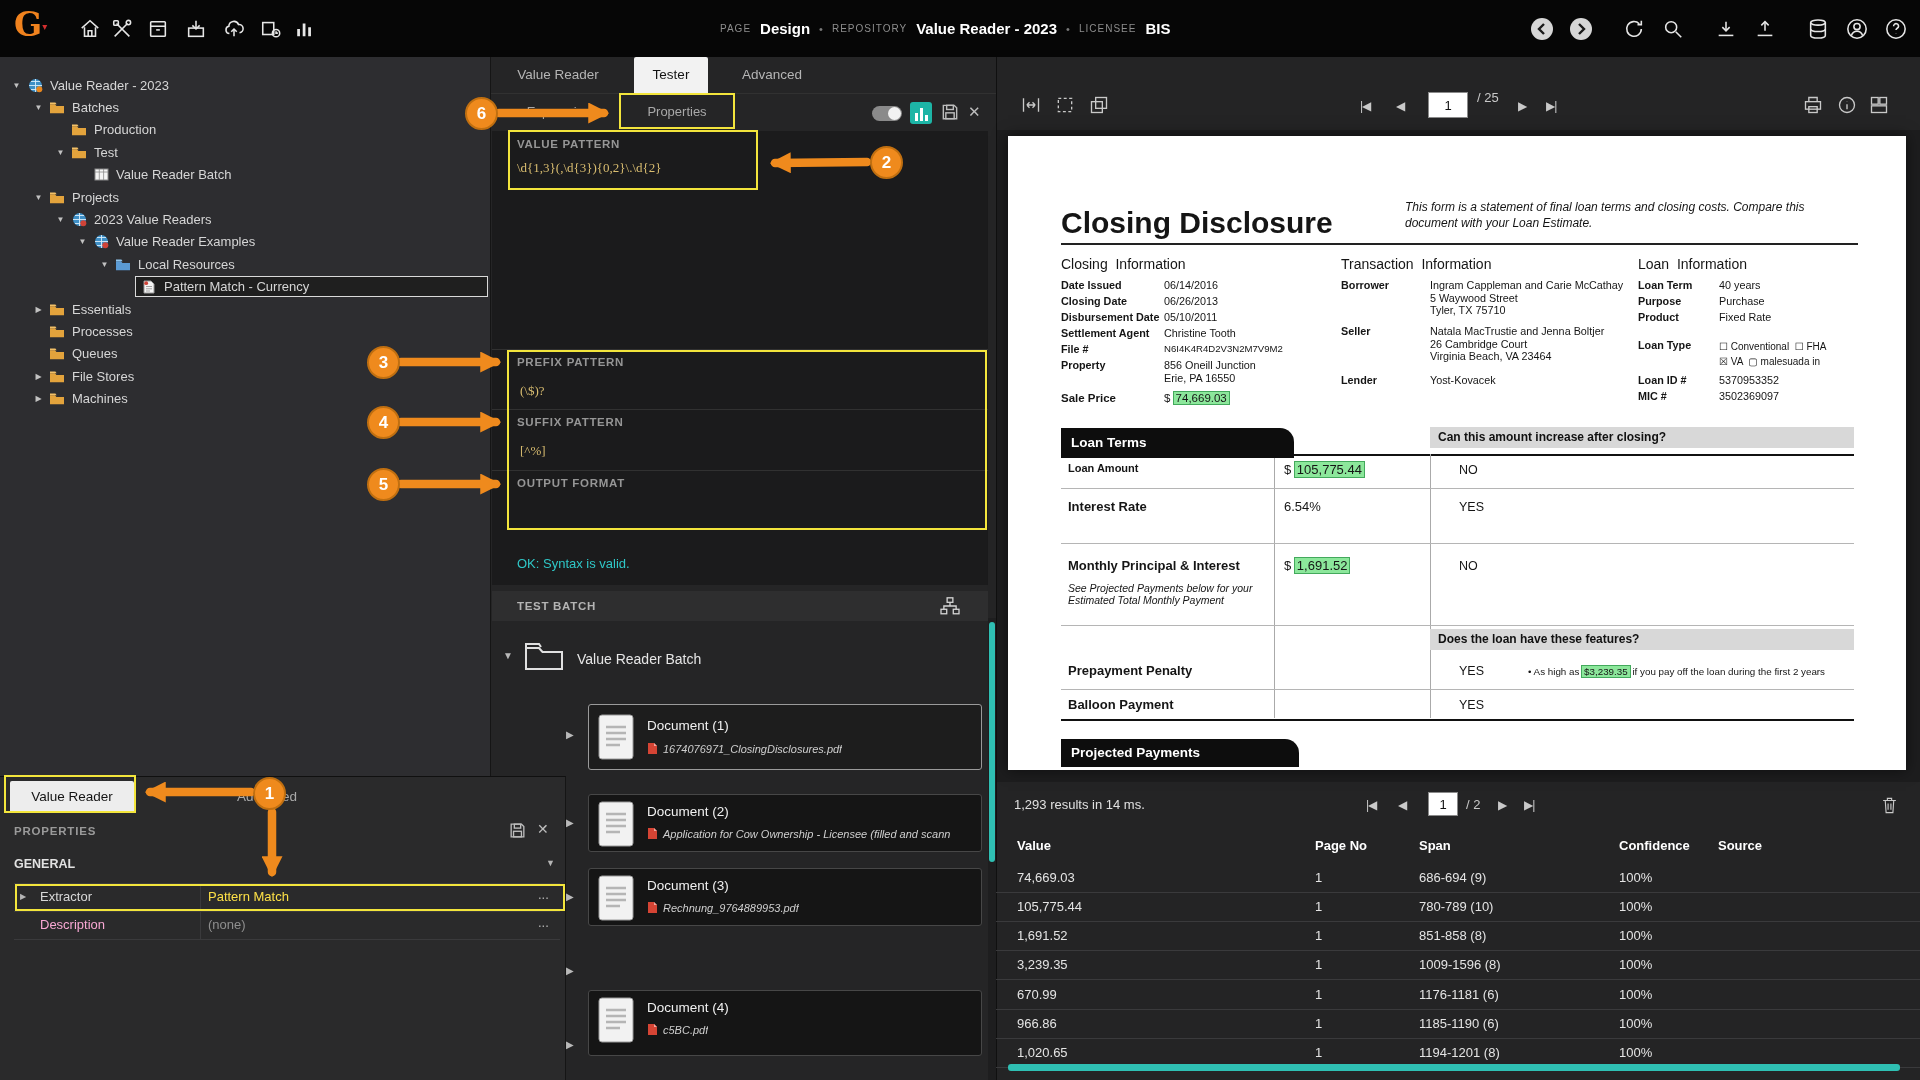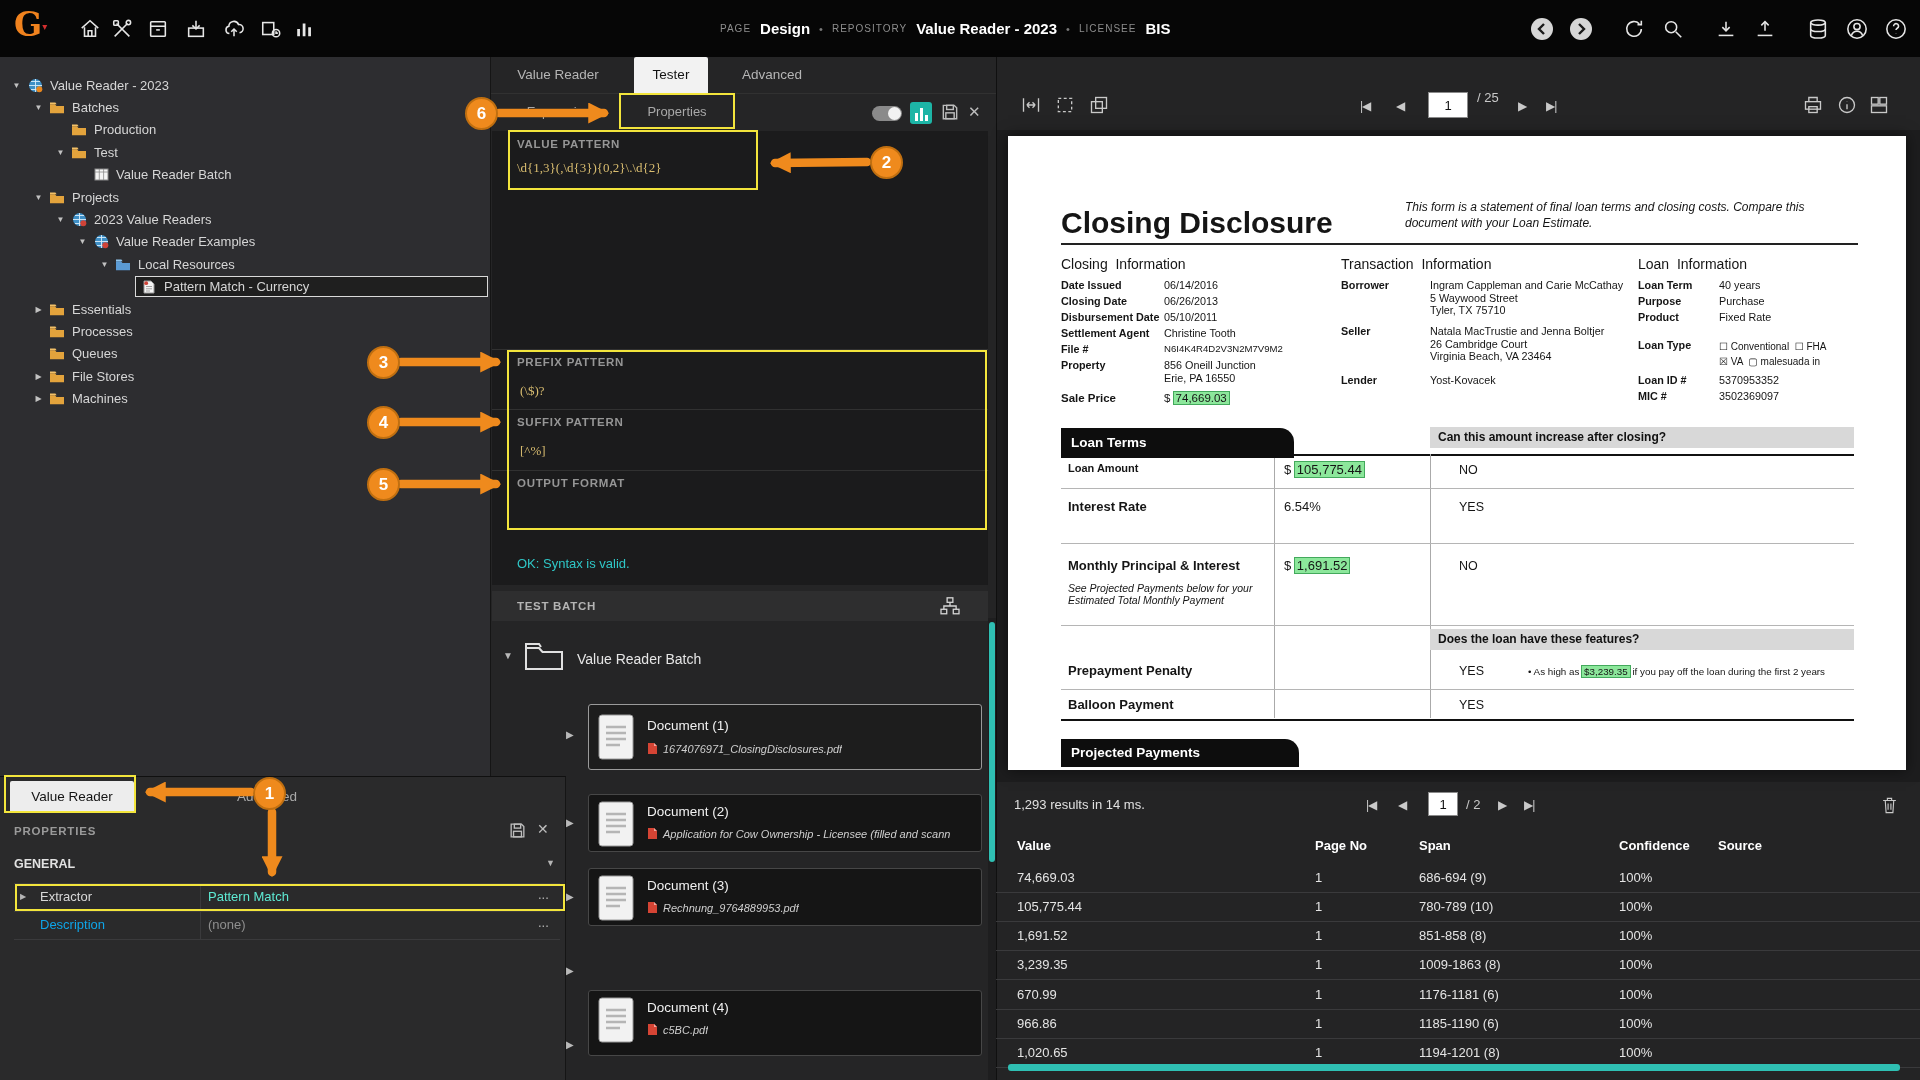--- a/index.html
+++ b/index.html
@@ -510,24 +510,24 @@
           <rect x="8" y="4" width="8" height="5"></rect>
           <rect x="7" y="13" width="10" height="7"></rect>
         </svg>
       </span>
     <span style="position:absolute;left:537px;top:44px;color:#bdbdbd;font-size:14px;cursor:pointer">✕</span>
     <div style="position:absolute;left:14px;top:80px;font-size:12.5px;font-weight:bold;color:#e2e2e2">GENERAL</div>
     <span style="position:absolute;left:546px;top:81px;font-size:9px;color:#b5b5b5;cursor:pointer">▼</span>
     <div class="sep" style="left:14px;top:106px;width:546px;background:#3a3a3c"></div>
     <span style="position:absolute;left:20px;top:115px;font-size:8px;color:#b5b5b5">▶</span>
     <span class="prowtxt" style="left:40px;top:112px;color:#d8d8d8">Extractor</span>
-    <span class="prowtxt" style="left:208px;top:112px;color:#5eead4">Pattern Match</span>
+    <span class="prowtxt" style="left:208px;top:112px;color:#fde047">Pattern Match</span>
     <span class="prowtxt" style="left:538px;top:110px;color:#b5b5b5;cursor:pointer">...</span>
     <div class="sep" style="left:14px;top:134px;width:546px;background:#3a3a3c"></div>
-    <span class="prowtxt" style="left:40px;top:140px;color:#0ea5e9">Description</span>
+    <span class="prowtxt" style="left:40px;top:140px;color:#f9a8d4">Description</span>
     <span class="prowtxt" style="left:208px;top:140px;color:#8f8f8f">(none)</span>
     <span class="prowtxt" style="left:538px;top:138px;color:#b5b5b5;cursor:pointer">...</span>
     <div class="sep" style="left:14px;top:162px;width:546px;background:#3a3a3c"></div>
     <div style="position:absolute;left:200px;top:106px;width:1px;height:56px;background:#3a3a3c"></div>
   </section>
 
   <section class="vpanel"></section>
 
   <div class="vbtn" style="left:1018px;top:92px">
       <svg width="20" height="20" viewBox="0 0 24 24">
@@ -697,21 +697,21 @@
   </div>
   <div class="rrow" style="top:922px">
     <span class="rc" style="left:21px">1,691.52</span>
       <span class="rc" style="left:319px">1</span>
       <span class="rc" style="left:423px">851-858 (8)</span>
       <span class="rc" style="left:623px">100%</span>
   </div>
   <div class="rrow" style="top:951px">
     <span class="rc" style="left:21px">3,239.35</span>
       <span class="rc" style="left:319px">1</span>
-      <span class="rc" style="left:423px">1009-1863 (8)</span>
+      <span class="rc" style="left:423px">1009-1596 (8)</span>
       <span class="rc" style="left:623px">100%</span>
   </div>
   <div class="rrow" style="top:981px">
     <span class="rc" style="left:21px">670.99</span>
       <span class="rc" style="left:319px">1</span>
       <span class="rc" style="left:423px">1176-1181 (6)</span>
       <span class="rc" style="left:623px">100%</span>
   </div>
   <div class="rrow" style="top:1010px">
     <span class="rc" style="left:21px">966.86</span>

